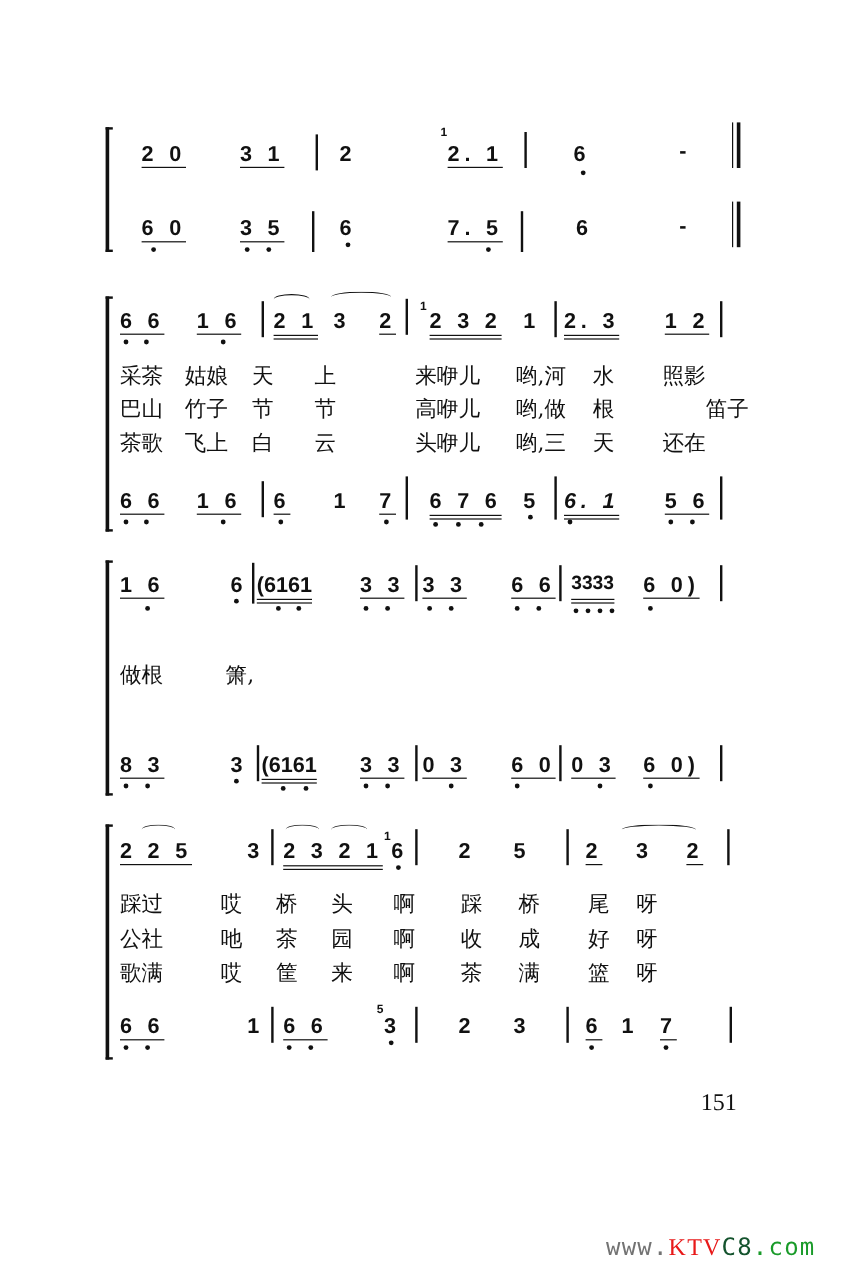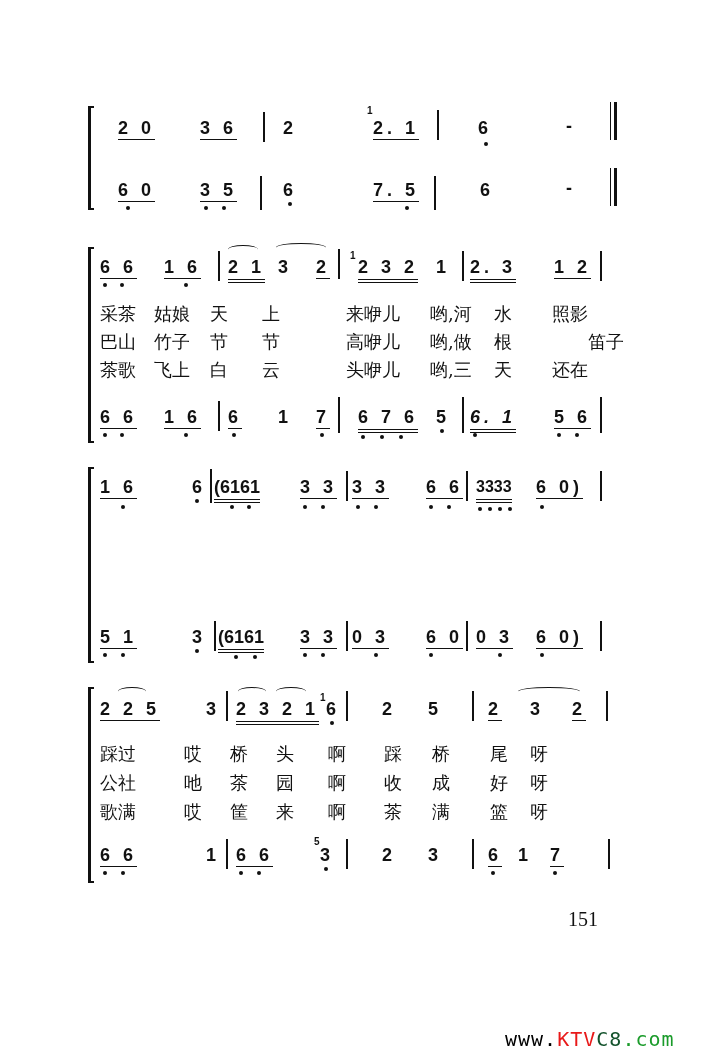--- a/index.html
+++ b/index.html
@@ -13,31 +13,31 @@
   .n.u1 { border-bottom:1.5px solid #111; padding-bottom:1px; }
   .n.u2 { border-bottom:4px double #111; padding-bottom:2px; }
   .bar { position:absolute; width:2px; background:#111; height:30px; }
   .dbar { position:absolute; width:3px; background:#111; height:38px; }
   .dbar2 { position:absolute; width:1px; background:#111; height:38px; }
   .dot { position:absolute; width:4px; height:4px; background:#111; border-radius:50%; }
   .grace { position:absolute; font-size:10px; font-weight:bold; line-height:10px; }
   .slur { position:absolute; border-top:1.5px solid #111; border-radius:50% 50% 0 0; height:8px; }
   .ly { position:absolute; font-family:"DejaVu Serif", serif; font-size:18px; line-height:22px; white-space:nowrap; }
   .lyrow { position:absolute; left:12px; height:24px; }
-  .pagenum { position:absolute; left:568px; top:908px; font-family:"Liberation Serif", serif; font-size:20px; }
+  .pagenum { position:absolute; left:584px; top:908px; font-family:"Liberation Serif", serif; font-size:20px; }
   .wm { position:absolute; left:505px; top:1027px; font-family:"DejaVu Sans Mono", monospace; font-size:20px; letter-spacing:1px; }
 </style>
 </head>
 <body>
 
 <div class="sys" style="top:100px;height:130px;">
   <div class="brace" style="top:6px;height:104px;"></div>
 
   <span class="n u1" style="left:30px;top:18px;">2 0</span>
-  <span class="n u1" style="left:112px;top:18px;">3 6</span>
+  <span class="n u1" style="left:112px;top:18px;">3 1</span>
   <div class="bar" style="left:175px;top:12px;"></div>
   <span class="n" style="left:195px;top:18px;">2</span>
   <span class="grace" style="left:279px;top:6px;">1</span>
   <span class="n u1" style="left:285px;top:18px;">2. 1</span>
   <div class="bar" style="left:349px;top:10px;"></div>
   <span class="n" style="left:390px;top:18px;">6</span>
   <span class="dot" style="left:396px;top:42px;"></span>
   <span class="n" style="left:478px;top:16px;">-</span>
   <div class="dbar2" style="left:522px;top:2px;"></div>
   <div class="dbar" style="left:526px;top:2px;"></div>
@@ -164,22 +164,26 @@
   <div class="bar" style="left:378px;top:6px;"></div>
   <span class="n u2" style="left:388px;top:12px;letter-spacing:0;font-size:16px;">3333</span>
   <span class="dot" style="left:390px;top:42px;"></span>
   <span class="dot" style="left:400px;top:42px;"></span>
   <span class="dot" style="left:410px;top:42px;"></span>
   <span class="dot" style="left:420px;top:42px;"></span>
   <span class="n u1" style="left:448px;top:12px;">6 0)</span>
   <span class="dot" style="left:452px;top:40px;"></span>
   <div class="bar" style="left:512px;top:6px;"></div>
 
-
-  <span class="n u1" style="left:12px;top:162px;">5 1</span>
+  <div class="lyrow" style="top:87px;width:200px;">
+    <span class="ly" style="left:0px;">做根</span>
+    <span class="ly" style="left:88px;">箫,</span>
+  </div>
+
+  <span class="n u1" style="left:12px;top:162px;">8 3</span>
   <span class="dot" style="left:15px;top:188px;"></span>
   <span class="dot" style="left:33px;top:188px;"></span>
   <span class="n" style="left:104px;top:162px;">3</span>
   <span class="dot" style="left:107px;top:184px;"></span>
   <div class="bar" style="left:126px;top:156px;"></div>
   <span class="n u2" style="left:130px;top:162px;letter-spacing:0;">(6161</span>
   <span class="dot" style="left:146px;top:190px;"></span>
   <span class="dot" style="left:165px;top:190px;"></span>
   <span class="n u1" style="left:212px;top:162px;">3 3</span>
   <span class="dot" style="left:215px;top:188px;"></span>
@@ -273,14 +277,14 @@
   <span class="dot" style="left:403px;top:186px;"></span>
   <span class="n" style="left:430px;top:160px;">1</span>
   <span class="n u1" style="left:462px;top:160px;">7</span>
   <span class="dot" style="left:465px;top:186px;"></span>
   <div class="bar" style="left:520px;top:154px;"></div>
 </div>
 
 <div class="pagenum">151</div>
 
 <div class="wm">
-  <span style="color:#000000;">www.</span><span style="color:#e81919;">KTV</span><span style="color:#14532d;">C8</span><span style="color:#1a9b2a;">.com</span>
+  <span style="color:#737373;">www.</span><span style="color:#e81919;font-family:Liberation Serif, serif;">KTV</span><span style="color:#14532d;">C8</span><span style="color:#1a9b2a;">.com</span>
 </div>
 
 </body></html>

